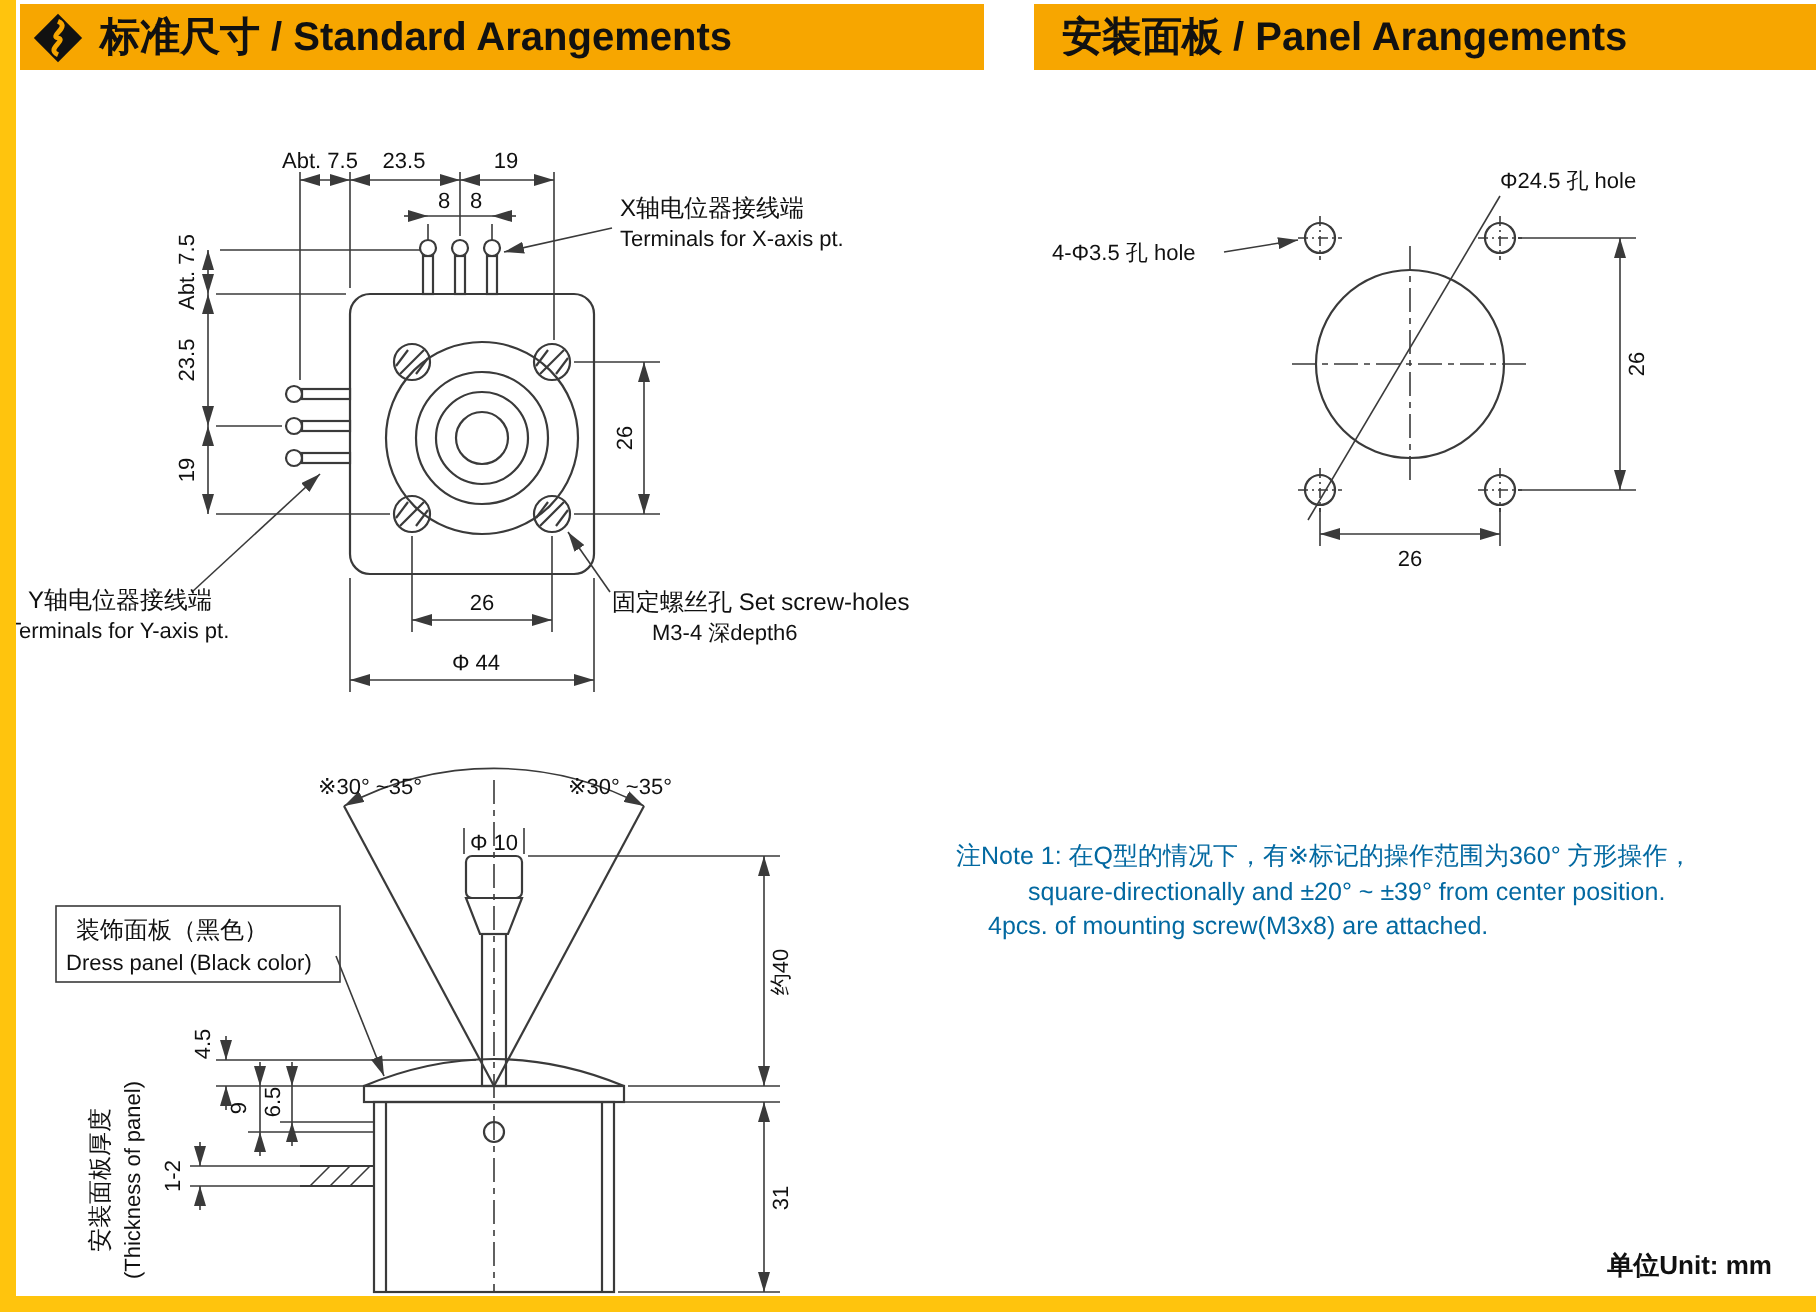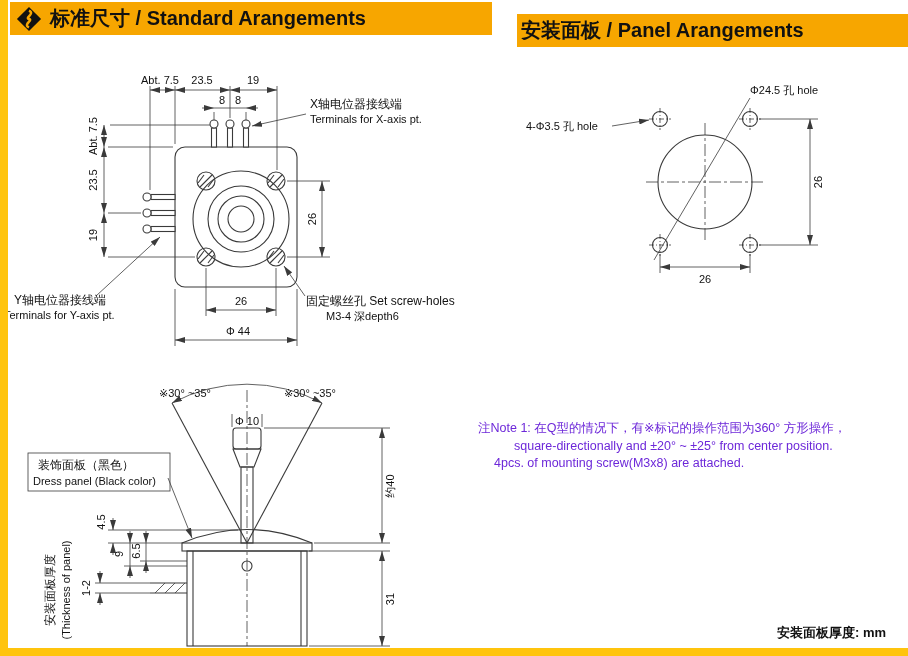--- a/index.html
+++ b/index.html
@@ -5,30 +5,30 @@
   * { margin:0; padding:0; box-sizing:border-box; }
   html,body { width:908px; height:656px; }
   body { position:relative; background:#fff; overflow:hidden;
          font-family:"Liberation Sans","DejaVu Sans",sans-serif; color:#111; }
   .edge { position:absolute; background:#FFC40D; z-index:6; }
   .edge-left { left:0; top:0; width:8px; height:656px; }
   .edge-bottom { left:0; top:648px; width:908px; height:8px; }
   .hdr { position:absolute; top:2px; height:33px; background:#F7A600;
          display:flex; align-items:center; font-weight:bold; font-size:20px; color:#111; z-index:4; }
   .hdr-left  { left:10px;  width:482px; padding-left:6px;  gap:8px; }
-  .hdr-right { left:517px; width:391px; padding-left:4px;margin-top:12px; }
+  .hdr-right { left:517px; width:391px; padding-left:14px; }
   svg.draw { position:absolute; overflow:visible; }
   svg text { font-size:11px; fill:#111; font-family:"Liberation Sans","DejaVu Sans",sans-serif; }
   svg text.cjk { font-size:12px; }
   .dl  { stroke:#3a3a3a; stroke-width:1.1; fill:none; }
   .dim { stroke:#3a3a3a; stroke-width:0.8; fill:none; }
   .ctr { stroke:#3a3a3a; stroke-width:0.8; fill:none; stroke-dasharray:12 3 3 3; }
   .ctrS{ stroke:#3a3a3a; stroke-width:0.8; fill:none; stroke-dasharray:5 2 1 2; }
   .notes { position:absolute; left:478px; top:420px; width:430px;
-           font-size:12.5px; line-height:17.5px; color:#6d28d9; z-index:3; }
+           font-size:12.5px; line-height:17.5px; color:#0369a1; z-index:3; }
   .notes div:nth-child(2){ margin-left:36px; }
   .notes div:nth-child(3){ margin-left:16px; }
   .notes div:nth-child(4){ margin-left:22px; }
   .notes div:nth-child(5){ margin-left:36px; }
   .notes div:nth-child(6){ margin-left:62px; }
   .unit { position:absolute; right:22px; bottom:14px; font-weight:bold; font-size:13px; z-index:6; }
 </style>
 </head>
 <body>
 
@@ -283,17 +283,17 @@
   <g>
     <rect class="dim" x="18" y="73" width="142" height="38" fill="#fff"></rect>
     <text class="cjk" x="28" y="89">装饰面板（黑色）</text>
     <text x="23" y="105">Dress panel (Black color)</text>
     <line class="dim" x1="158" y1="98" x2="182" y2="158" marker-end="url(#ar3)"></line>
   </g>
 </svg>
 
 <div class="notes">
   <div>注Note 1: 在Q型的情况下，有※标记的操作范围为360° 方形操作，</div>
-  <div>square-directionally and ±20° ~ ±25° from center position.</div>
+  <div>square-directionally and ±20° ~ ±39° from center position.</div>
   <div>4pcs. of mounting screw(M3x8) are attached.</div>
 </div>
 
-<div class="unit">安装面板厚度: mm</div>
+<div class="unit">单位Unit: mm</div>
 
 </body></html>

